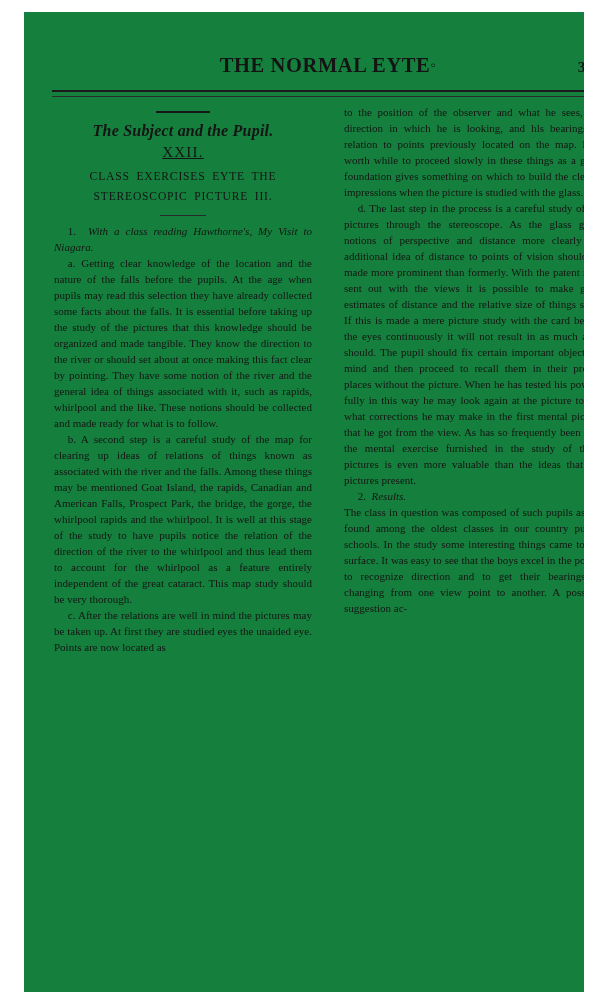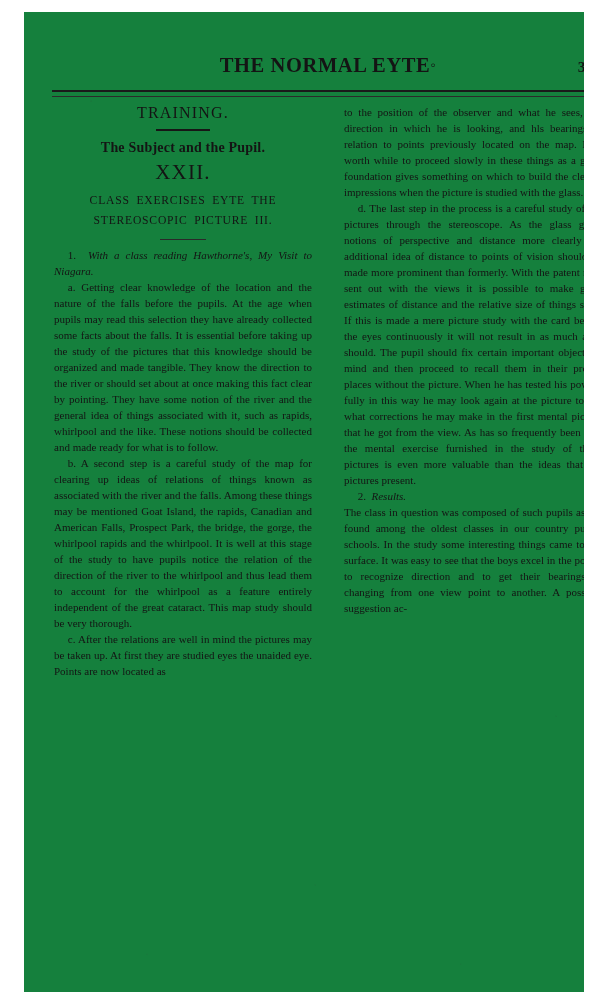--- a/index.html
+++ b/index.html
@@ -97,37 +97,39 @@
     margin: 0 0 2px 0;
   }
   .rule-short {
     width: 54px;
     height: 0;
     border-top: 2.6px solid #161616;
     margin: 7px auto 9px auto;
   }
   .dept-sub {
     text-align: center;
-    font-size: 14px;
+    font-size: 16px;
     font-weight: bold;
     margin: 0 0 4px 0;
     letter-spacing: .2px;
+    font-style: italic;
   }
   .dept-editor {
     text-align: center;
     font-size: 11.2px;
     font-variant: small-caps;
     letter-spacing: .5px;
     margin: 0 0 3px 0;
   }
   .dept-numeral {
     text-align: center;
-    font-size: 21px;
+    font-size: 15px;
     letter-spacing: 1.2px;
     margin: 0 0 5px 0;
+    text-decoration: underline;
   }
   .section-head {
     text-align: center;
     font-size: 11.6px;
     font-variant: small-caps;
     letter-spacing: .8px;
     line-height: 1.72;
     margin: 6px 0 0 0;
     word-spacing: 3px;
   }
@@ -160,21 +162,20 @@
   <div class="masthead">
     <div class="masthead-title"><span>THE NORMAL EYTE</span><span class="ring">◦</span></div>
     <div class="page-number">341</div>
   </div>
   <div class="rule-double"></div>
 
   <div class="columns">
 
     <div class="col">
 
-      <div class="dept-title">TRAINING.</div>
       <div class="rule-short"></div>
       <div class="dept-sub">The Subject and the Pupil.</div>
       <div class="dept-numeral">XXII.</div>
       <div class="section-head">CLASS EXERCISES EYTE THE STEREOSCOPIC PICTURE III.</div>
       <div class="rule-short2"></div>
 
       <p class="body"><span>1.</span>&nbsp;&nbsp;<span class="ital">With a class reading Hawthorne's, My Visit to Niagara.</span></p>
 
       <p class="body">a. Getting clear knowledge of the location and the nature of the falls before the pupils. At the age when pupils may read this selection they have already collected some facts about the falls. It is essential before taking up the study of the pictures that this knowledge should be organized and made tangible. They know the direction to the river or should set about at once making this fact clear by pointing. They have some notion of the river and the general idea of things associated with it, such as rapids, whirlpool and the like. These notions should be collected and made ready for what is to follow.</p>
 

